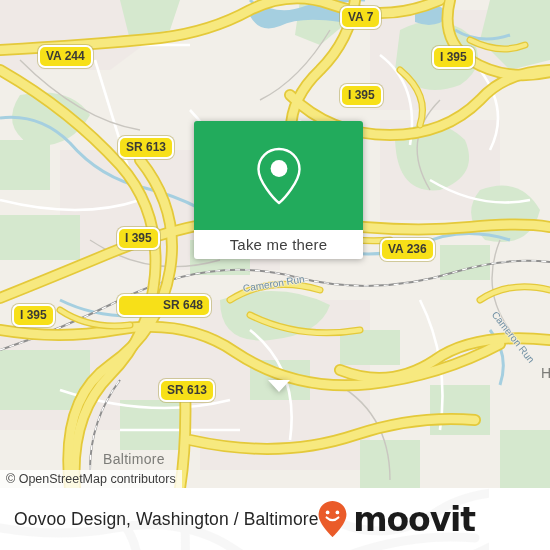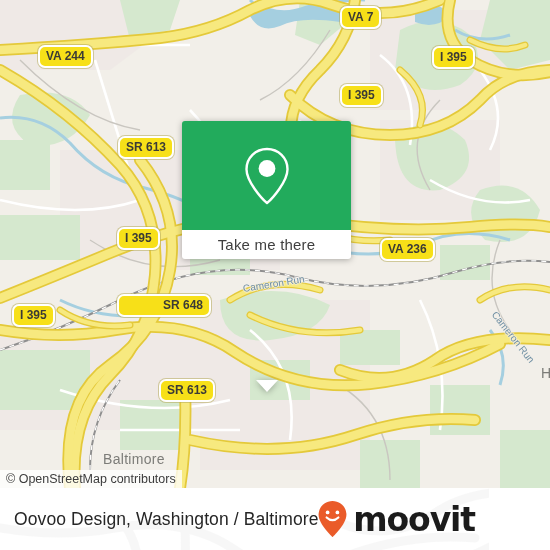--- a/index.html
+++ b/index.html
@@ -60,21 +60,21 @@
     position:absolute;left:0;top:470px;
     background:rgba(255,255,255,.78);
     padding:2px 6px 3px 6px;
     font-size:12.5px;
     color:#3c3c3c;
     font-family:"Liberation Sans", sans-serif;
     white-space:nowrap;
   }
 
   
-  .card{position:absolute;left:182px;top:121px;width:169px;height:156px;
+  .card{position:absolute;left:194px;top:121px;width:169px;height:156px;
         filter:drop-shadow(0 1px 3px rgba(0,0,0,.30));}
   .card-top{
     width:100%;height:109px;background:#22ab5c;
     border-radius:3px 3px 0 0;
     display:flex;align-items:center;justify-content:center;
   }
   .card-bottom{
     width:100%;height:29px;background:#ffffff;
     border-radius:0 0 3px 3px;
     display:flex;align-items:center;justify-content:center;

